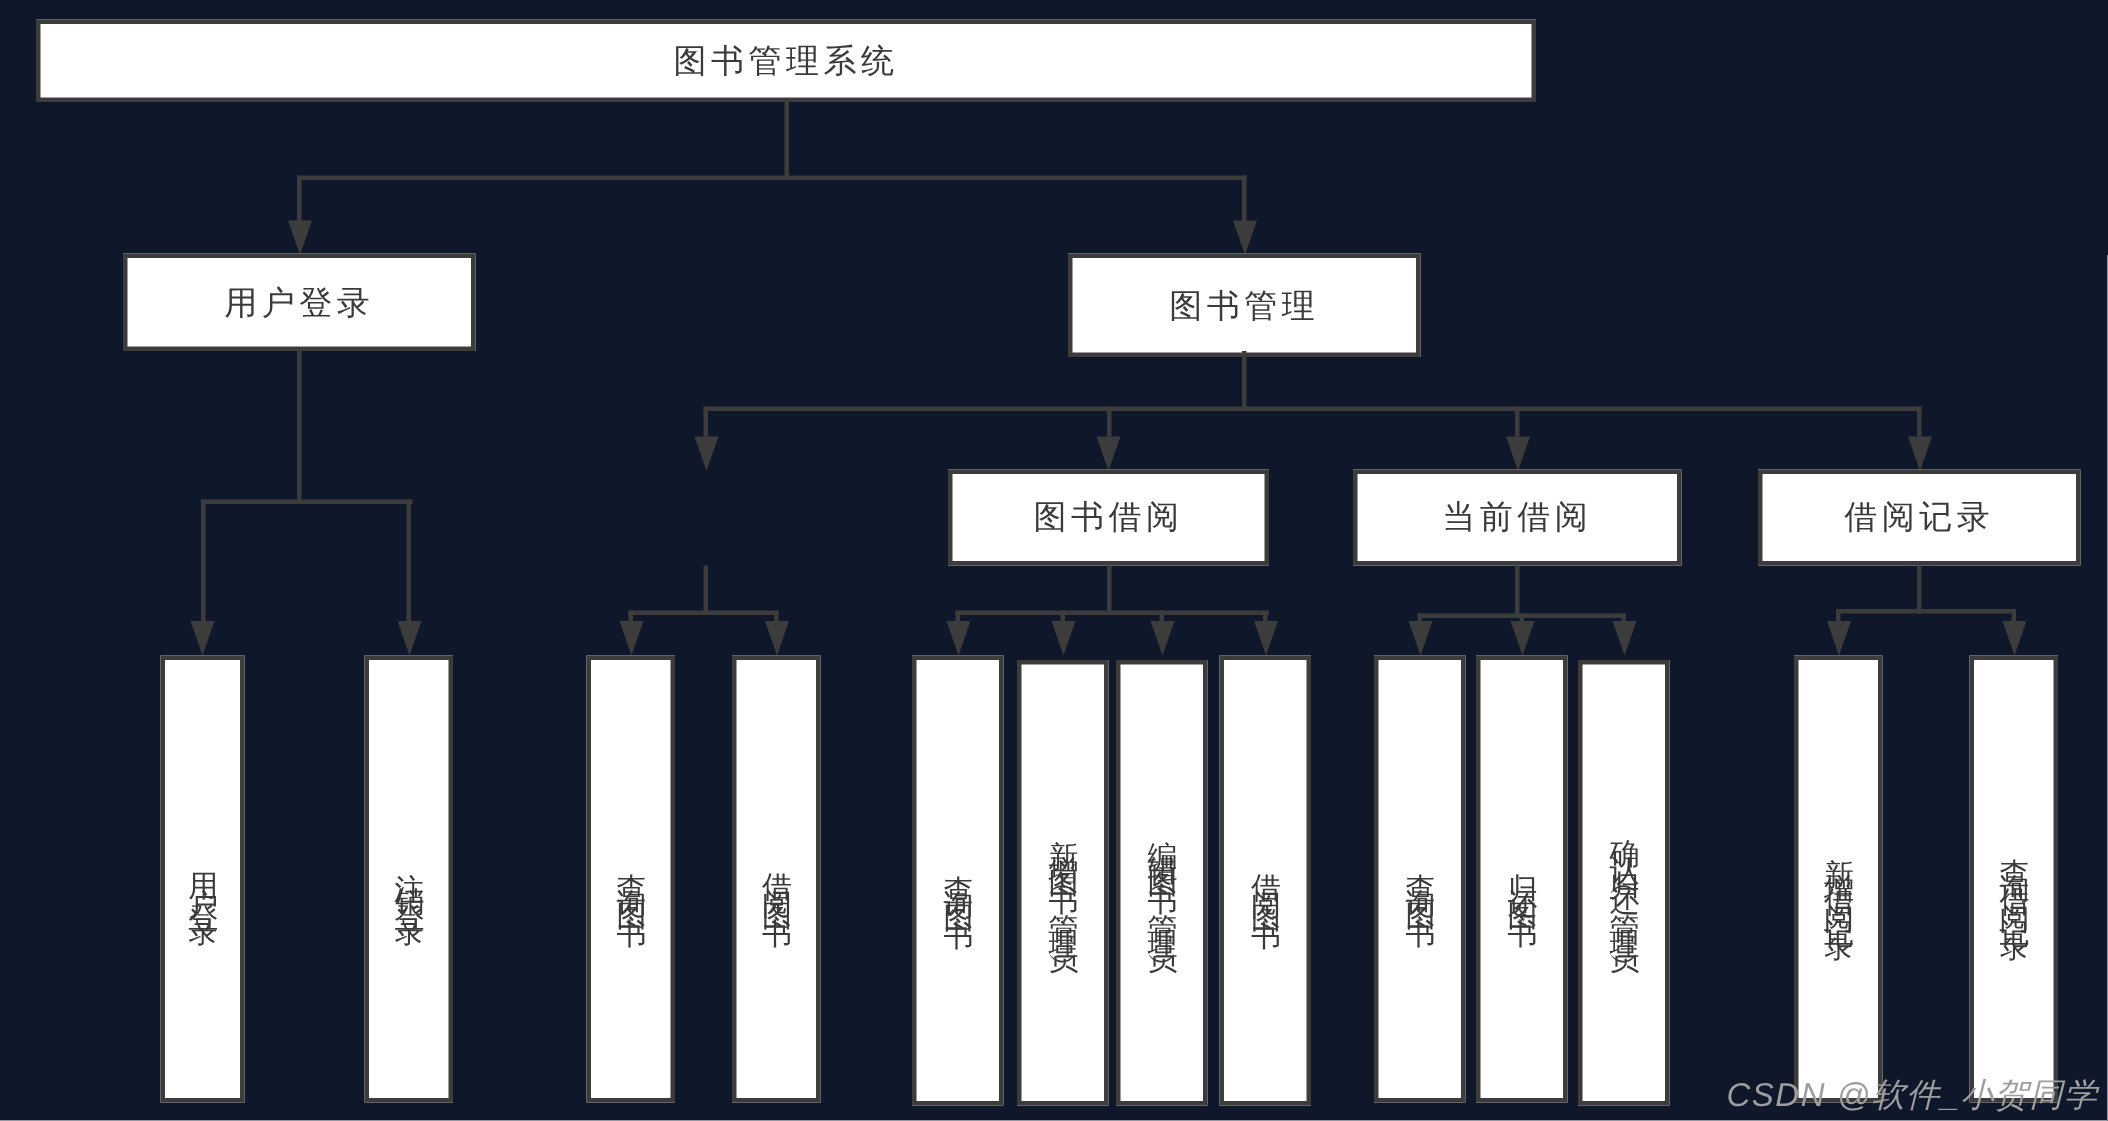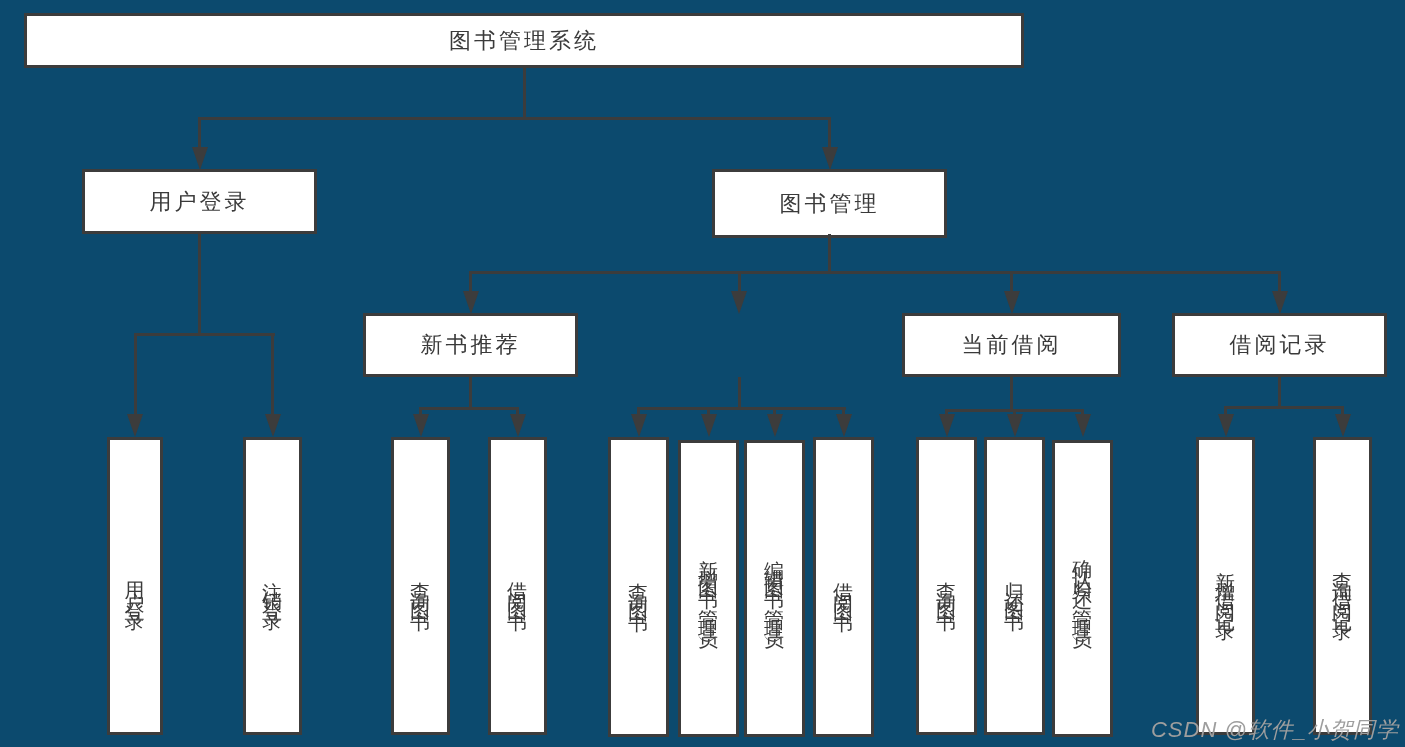--- a/index.html
+++ b/index.html
@@ -1,17 +1,17 @@
 <!DOCTYPE html>
 <html><head>
 <meta charset="utf-8">
 <style>
   html,body{margin:0;padding:0;background:#ffffff;}
   #canvas{
-    position:relative;width:1405px;height:747px;background:#0c4a6e;overflow:hidden;
+    position:relative;width:1405px;height:747px;background:#0f172a;overflow:hidden;
     font-family:"Liberation Sans",sans-serif;color:#3a3a3a;
   }
   .box{
     position:absolute;box-sizing:border-box;border:3px solid #3c3c3c;background:#ffffff;
     display:flex;align-items:center;justify-content:center;
   }
   .hlabel{font-size:22px;letter-spacing:3px;color:#3a3a3a;white-space:nowrap;}
   .vbox .vlabel{
     writing-mode:vertical-rl;text-orientation:mixed;
     font-size:20px;letter-spacing:10px;color:#3a3a3a;line-height:1;
@@ -68,22 +68,22 @@
     <div class="vl" style="left:469px;top:271px;height:20px"></div>
     <div class="ar" style="left:462.5px;top:291px"></div>
     <div class="vl" style="left:737.5px;top:271px;height:20px"></div>
     <div class="ar" style="left:731px;top:291px"></div>
     <div class="vl" style="left:1010px;top:271px;height:20px"></div>
     <div class="ar" style="left:1003.5px;top:291px"></div>
     <div class="vl" style="left:1278px;top:271px;height:20px"></div>
     <div class="ar" style="left:1271.5px;top:291px"></div>
   </div>
 
-  <div class="box" style="left:363px;top:313px;width:215px;height:64px">
-    <span class="hlabel">新书推荐</span>
+  <div class="box" style="left:632px;top:313px;width:214px;height:64px">
+    <span class="hlabel">图书借阅</span>
   </div>
   <div class="box" style="left:902px;top:313px;width:219px;height:64px">
     <span class="hlabel">当前借阅</span>
   </div>
   <div class="box" style="left:1172px;top:313px;width:215px;height:64px">
     <span class="hlabel">借阅记录</span>
   </div>
 
   <div>
     <div class="vl" style="left:469px;top:377px;height:33px"></div>

